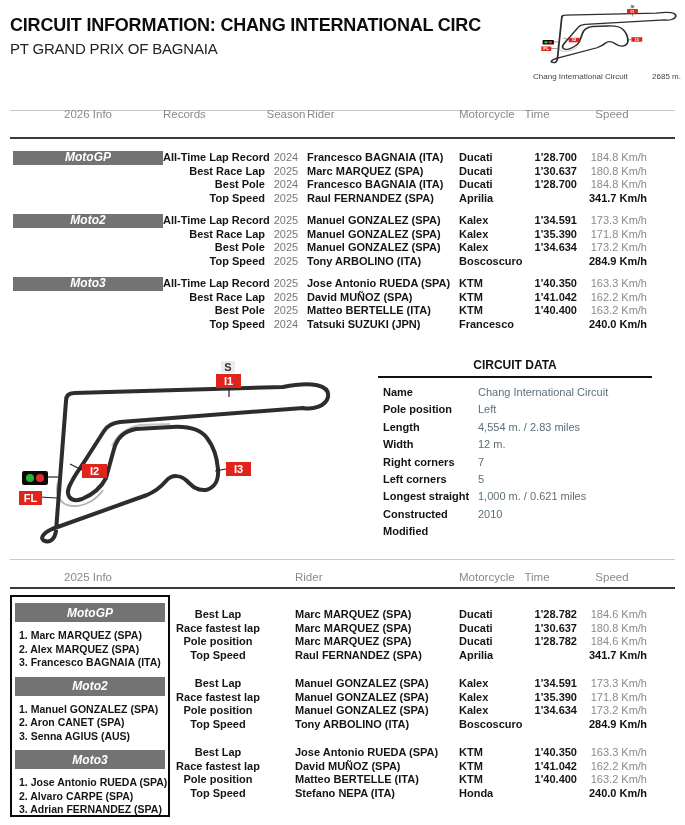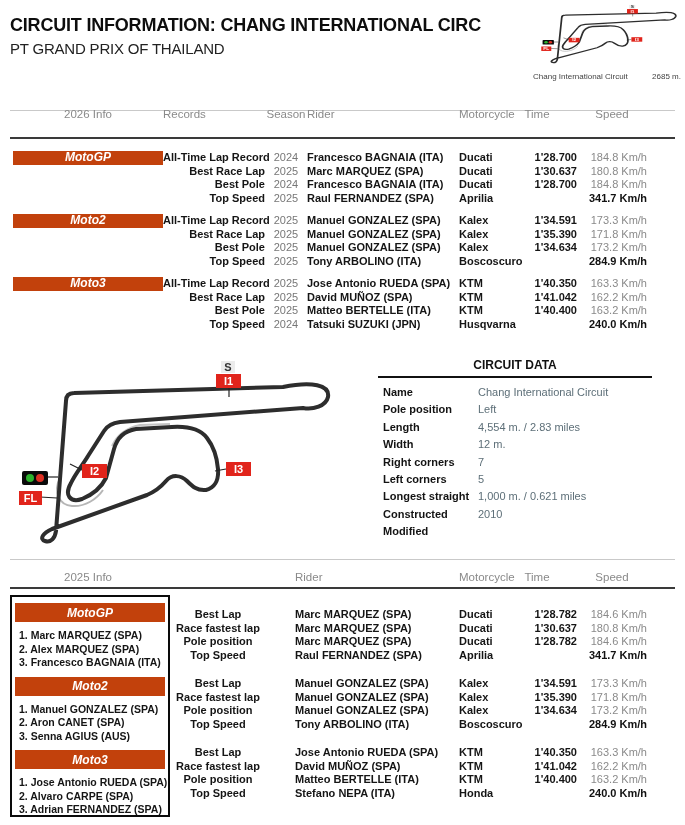--- a/index.html
+++ b/index.html
@@ -31,21 +31,21 @@
   .h-time{left:497px;width:80px;text-align:center;}
   .h-speed{left:577px;width:70px;text-align:center;}
 
   
   .tbody{position:absolute;left:0;width:685px;}
   .group{position:relative;height:54px;margin-bottom:9px;}
   .tbody-bot .group{margin-bottom:15px;}
   .group .col{position:absolute;top:0;font-size:11px;line-height:13.5px;}
   .col div{height:13.5px;white-space:nowrap;}
   .c-banner{left:13px;width:150px;}
-  .class-banner{height:20px;background:#c2410c;color:#fff;font-size:12px;font-weight:700;
+  .class-banner{height:20px;background:#737373;color:#fff;font-size:12px;font-weight:700;
       font-style:italic;display:flex;align-items:center;justify-content:center;}
   .c-records{left:163px;width:102px;text-align:right;font-weight:700;color:#151515;}
   .c-records-bot{left:168px;width:100px;text-align:center;font-weight:700;color:#151515;}
   .c-season{left:265px;width:42px;text-align:center;color:#777;}
   .c-rider{left:307px;width:152px;font-weight:700;color:#151515;}
   .c-rider-bot{left:295px;width:164px;font-weight:700;color:#151515;}
   .c-bike{left:459px;width:78px;font-weight:700;color:#151515;}
   .c-time{left:497px;width:80px;text-align:right;font-weight:700;color:#151515;}
   .c-speed{left:577px;width:70px;text-align:right;color:#8a8a8a;}
   .c-speed .speed-top{color:#111;font-weight:700;}
@@ -117,21 +117,21 @@
         <text x="30.5" y="150" font-size="11" font-weight="700" fill="#fff" text-anchor="middle">FL</text>
 
         <rect x="22" y="119" width="26" height="14" rx="2" fill="#0a0a0a"></rect>
         <circle cx="30" cy="126" r="4" fill="#2db32d"></circle>
         <circle cx="40" cy="126" r="4" fill="#dd2f22"></circle>
       </g>
     </defs>
   </svg>
 
   <div class="title">CIRCUIT INFORMATION:  CHANG INTERNATIONAL CIRC</div>
-  <div class="subtitle">PT GRAND PRIX OF THAILAND</div>
+  <div class="subtitle">PT GRAND PRIX OF BAGNAIA</div>
   <svg class="thumb" viewBox="0 0 340 200" preserveAspectRatio="none">
     <use href="#track-map"></use>
   </svg>
   <div class="thumb-caption">
     <span>Chang International Circuit</span>
     <span>2685 m.</span>
   </div>
 
   <div class="rule-light" style="top:110px"></div>
   <div class="thead" style="top:108px">
@@ -246,21 +246,21 @@
         <div class="col c-rider">
           <div>Jose Antonio RUEDA (SPA)</div>
           <div>David MUÑOZ (SPA)</div>
           <div>Matteo BERTELLE (ITA)</div>
           <div>Tatsuki SUZUKI (JPN)</div>
         </div>
         <div class="col c-bike">
           <div>KTM</div>
           <div>KTM</div>
           <div>KTM</div>
-          <div>Husqvarna</div>
+          <div>Francesco</div>
         </div>
         <div class="col c-time">
           <div>1'40.350</div>
           <div>1'41.042</div>
           <div>1'40.400</div>
           <div></div>
         </div>
         <div class="col c-speed">
           <div>163.3 Km/h</div>
           <div>162.2 Km/h</div>

